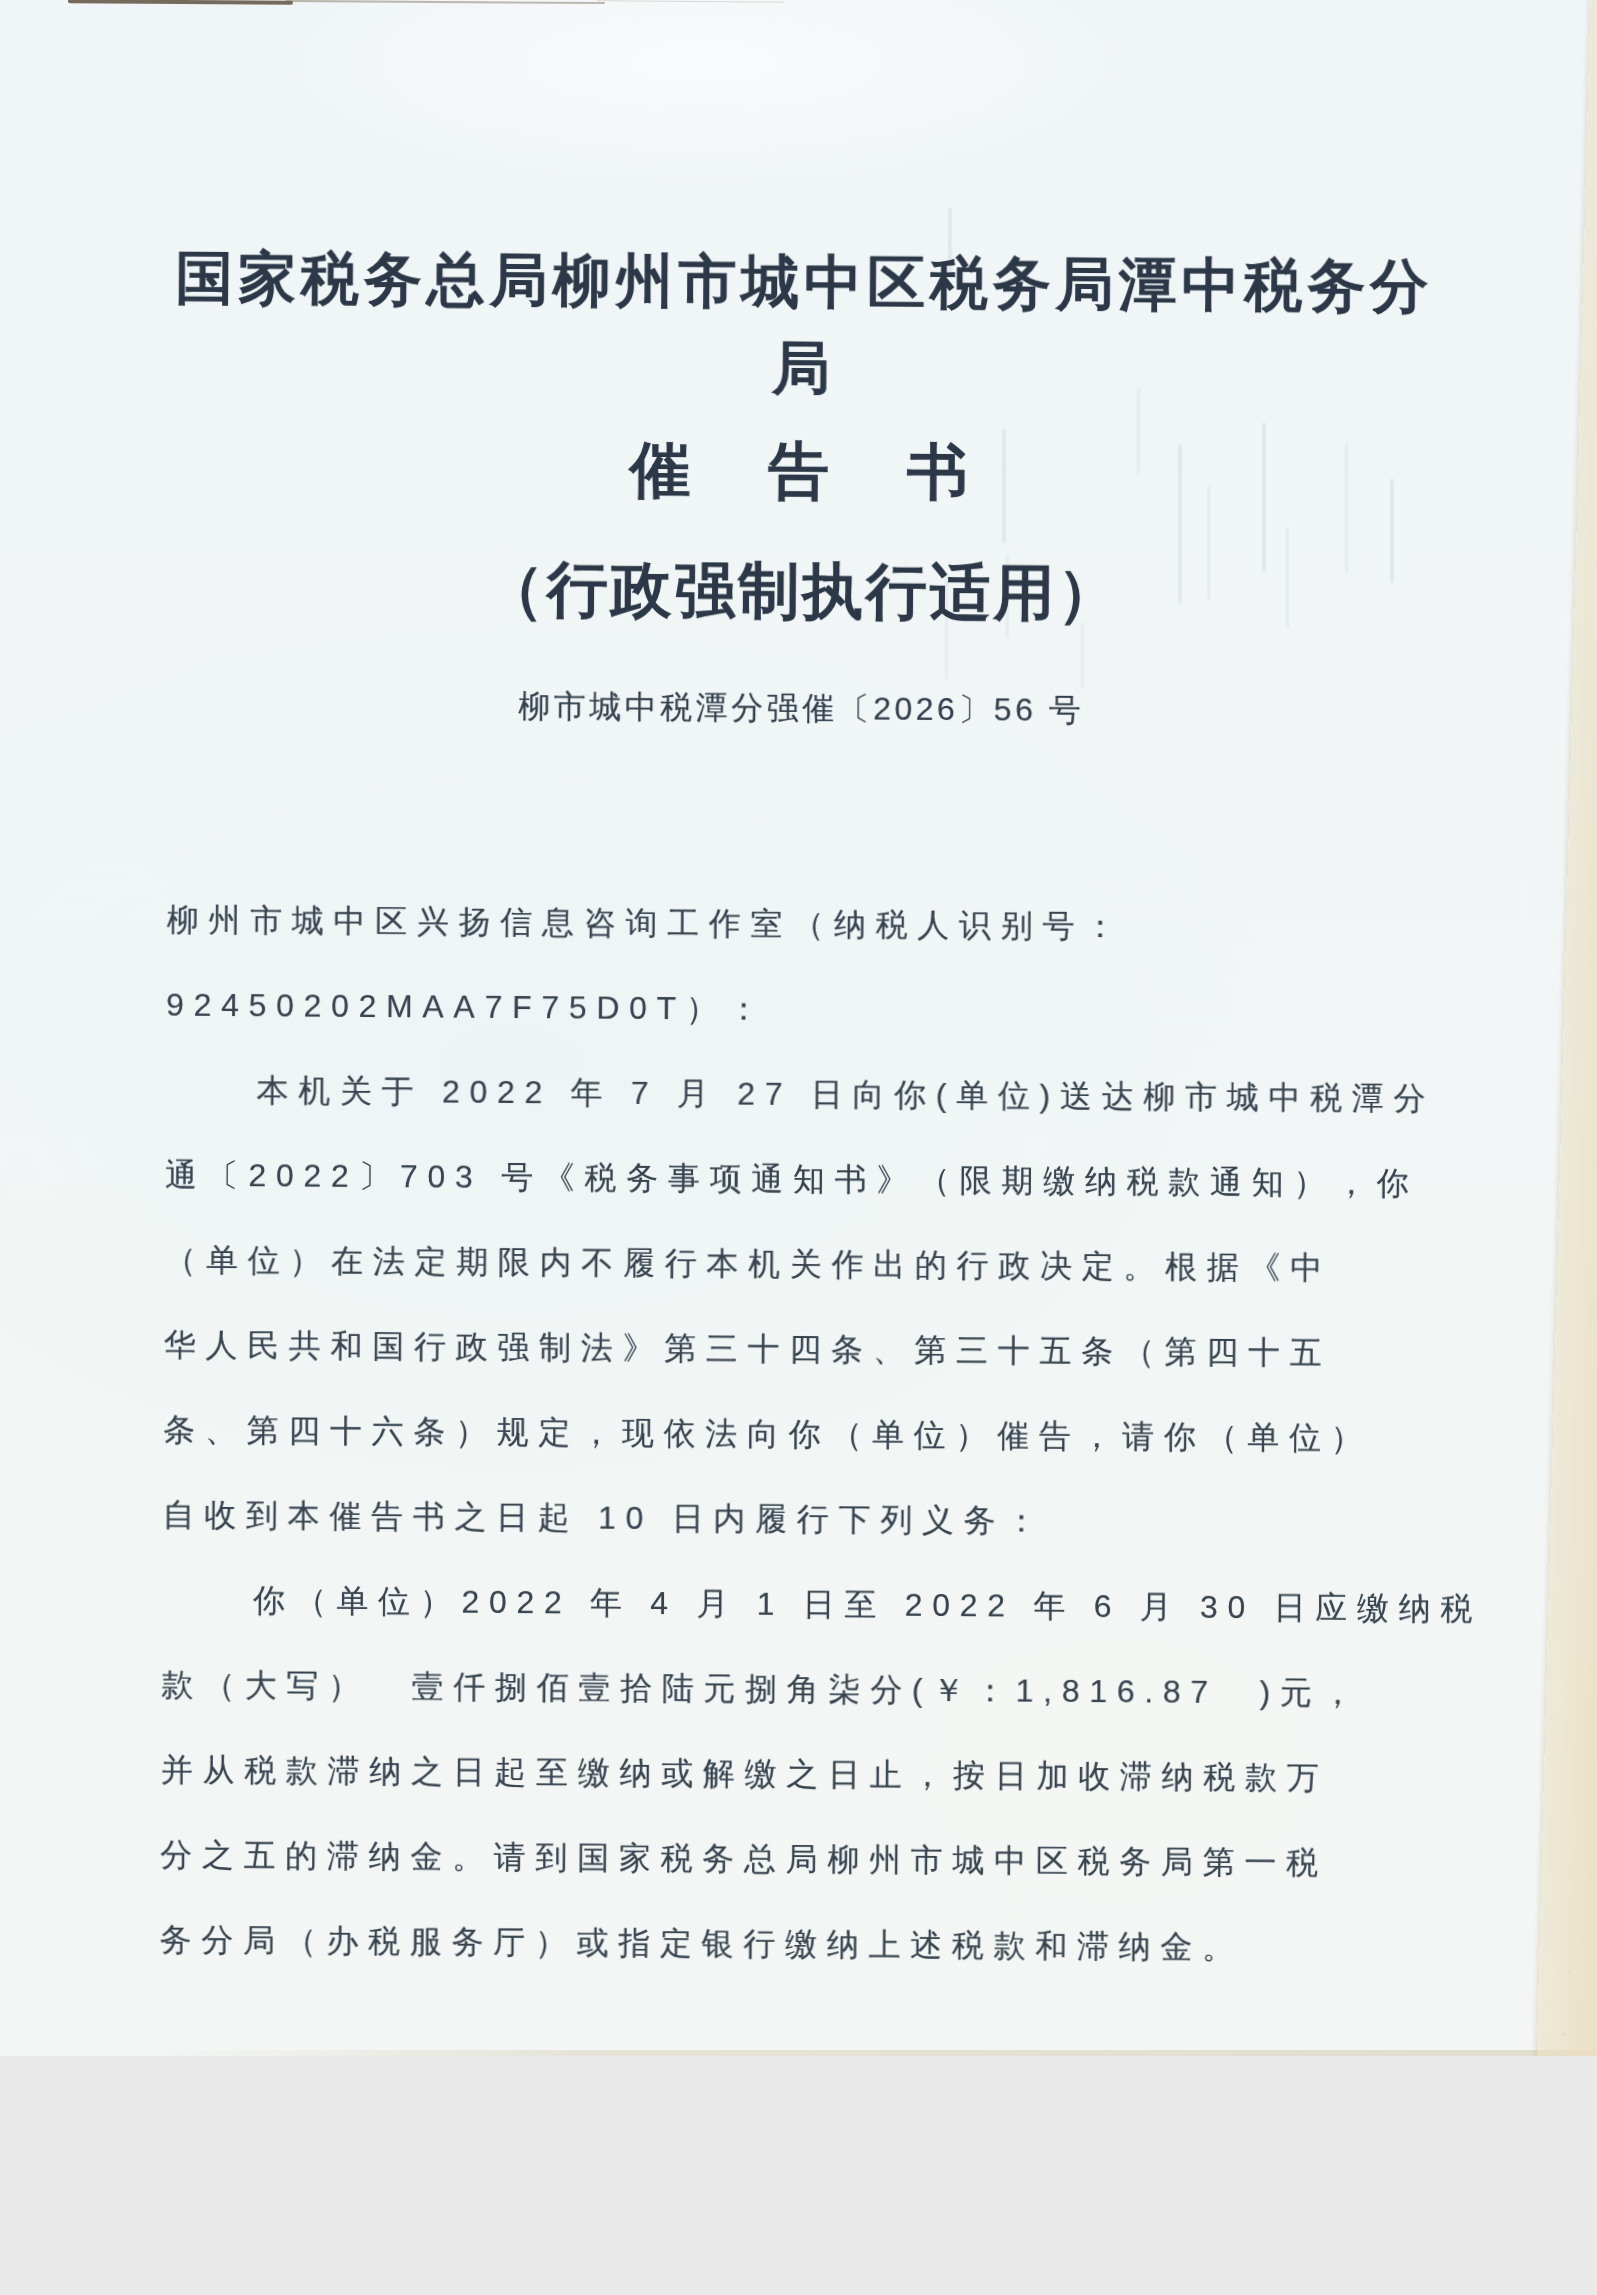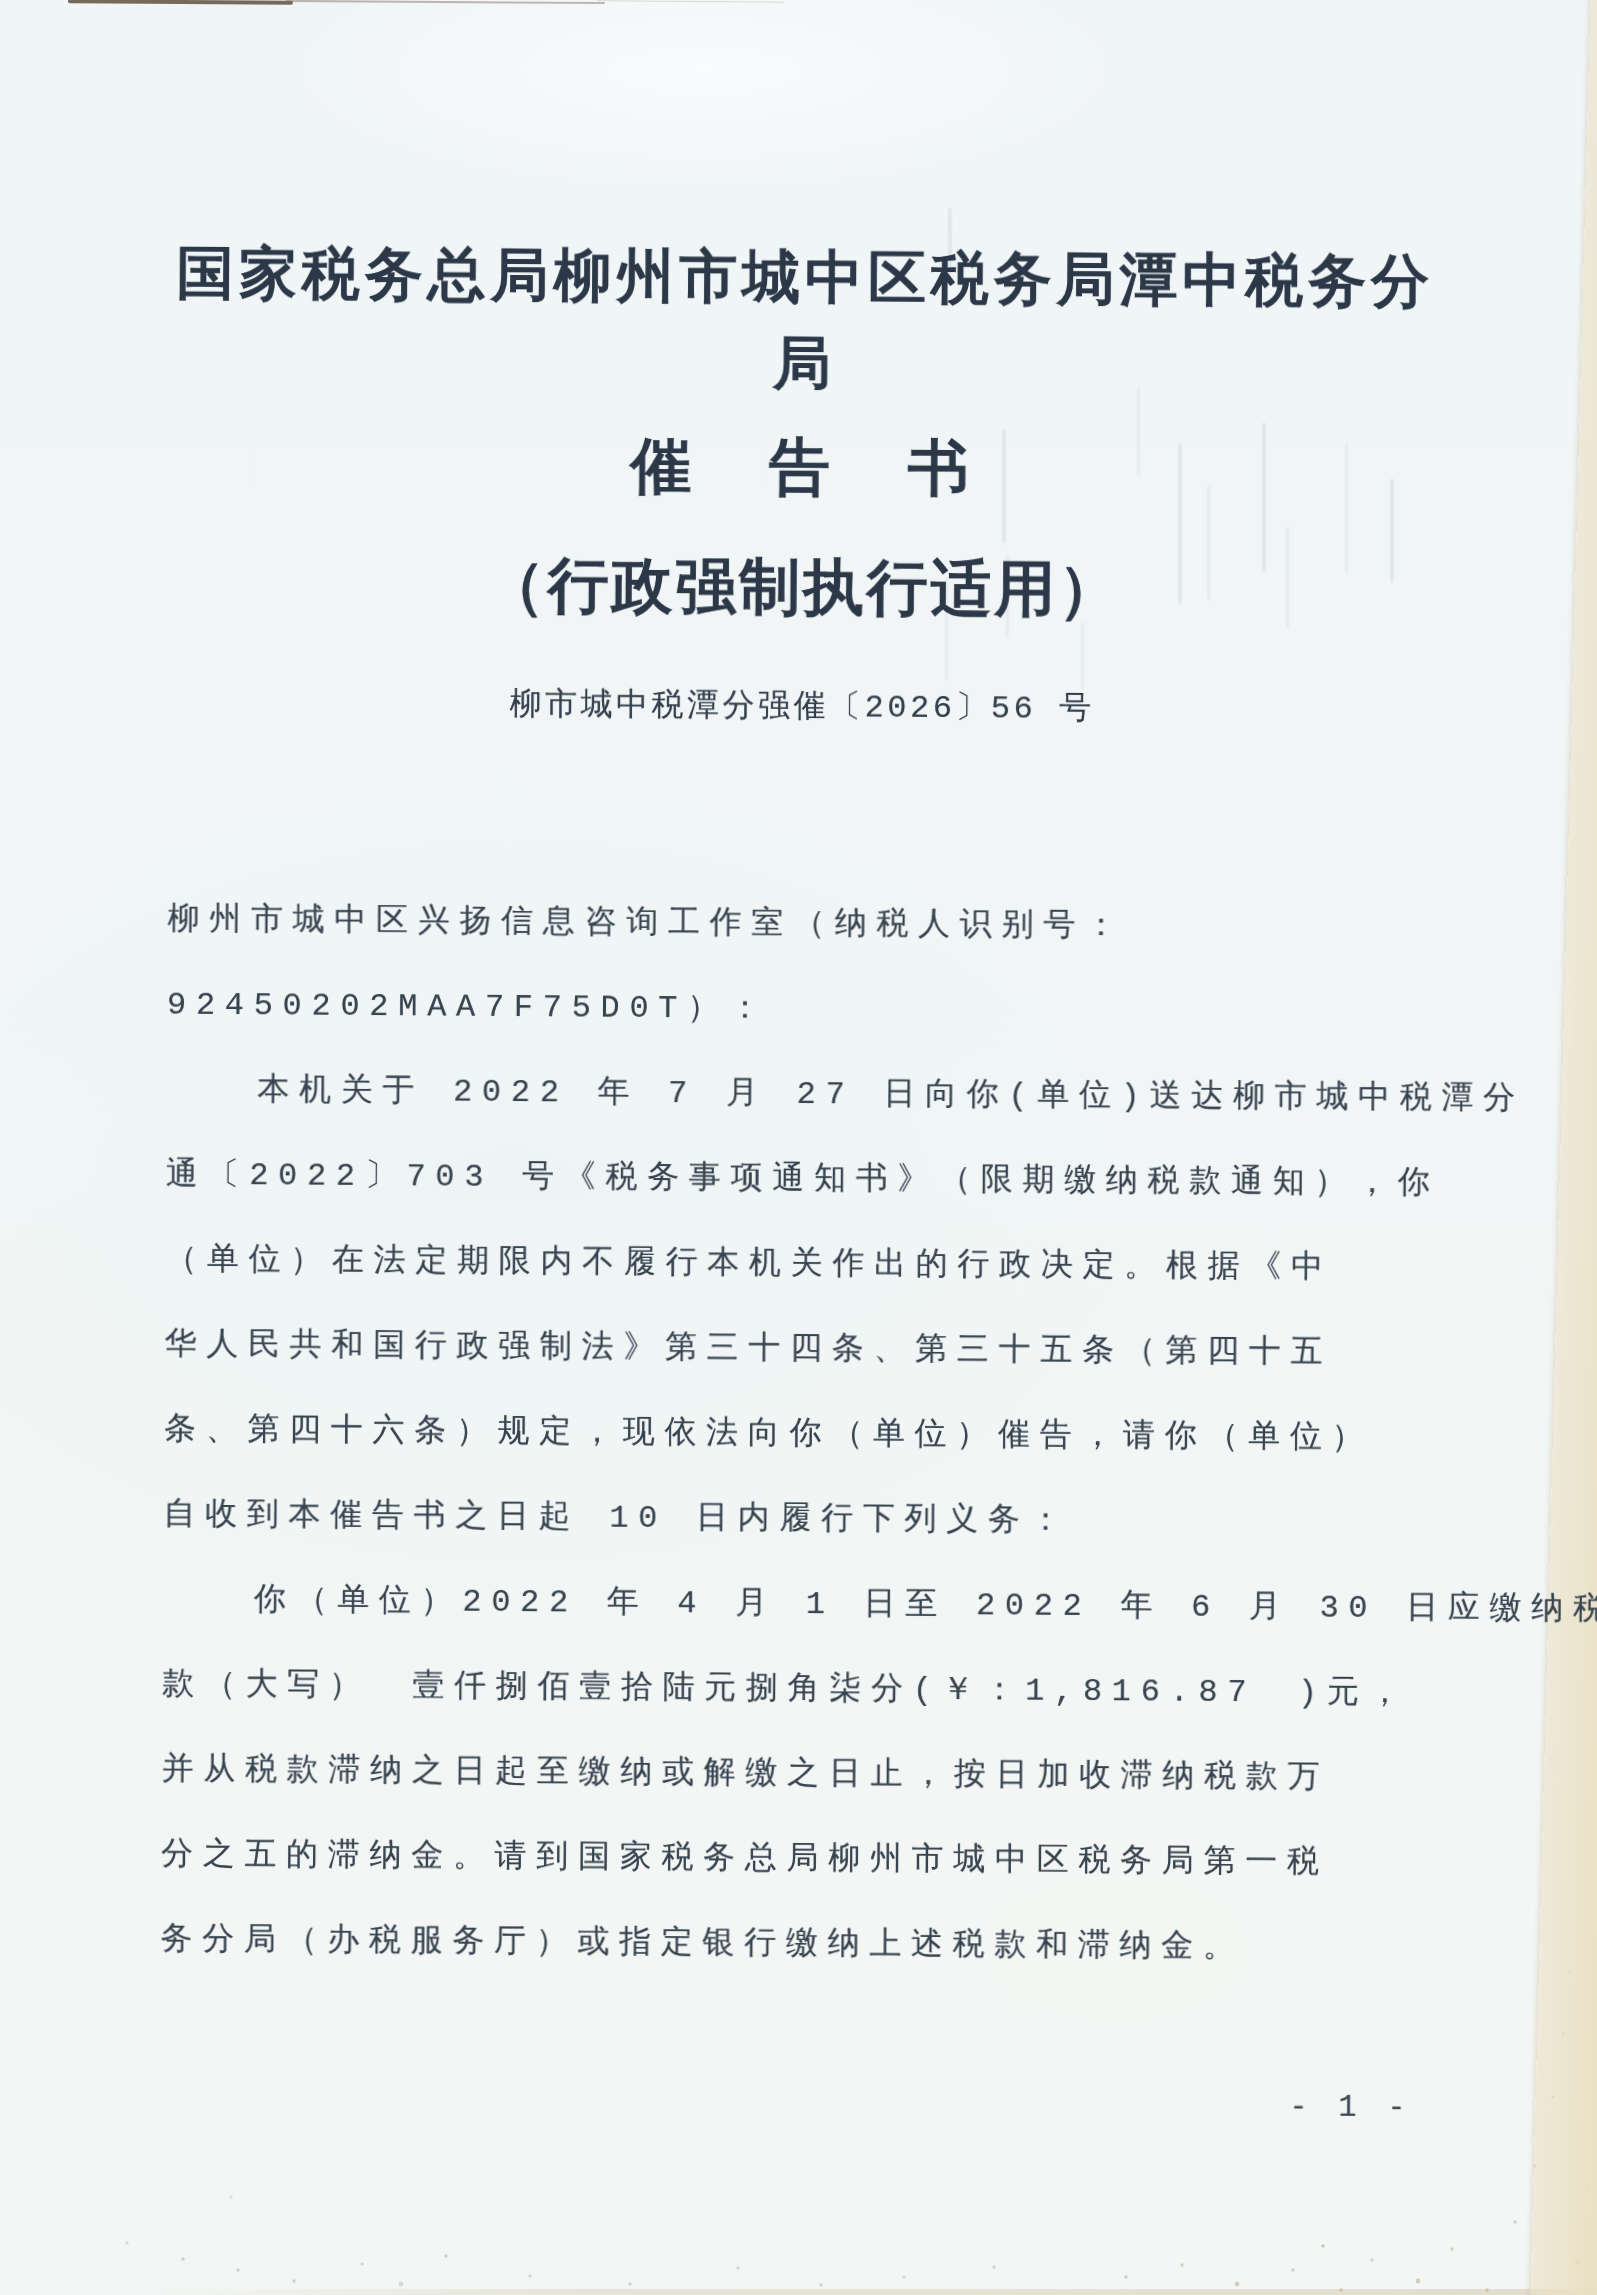--- a/index.html
+++ b/index.html
@@ -3,23 +3,23 @@
 <meta charset="utf-8">
 <style>
   html, body {
     margin: 0;
     padding: 0;
     background: #e9e9e9;
   }
   .page {
     position: relative;
     width: 1598px;
-    height: 2295px;
+    height: 2056px;
     overflow: hidden;
-    font-family: Liberation Mono, monospace;
+    font-family: Liberation Sans, sans-serif;
     background:
       radial-gradient(ellipse 624px 180px at 44% 3%, rgba(255,255,255,.6), rgba(255,255,255,0) 70%),
       radial-gradient(ellipse 1041px 624px at 32% 52%, rgba(236,244,246,.55), rgba(236,244,246,0) 75%),
       radial-gradient(ellipse 832px 486px at 70% 85%, rgba(244,247,243,.6), rgba(244,247,243,0) 75%),
       linear-gradient(#f0f5f7, #f3f6f4);
   }
   
   .content {
     position: absolute;
     inset: 0;

